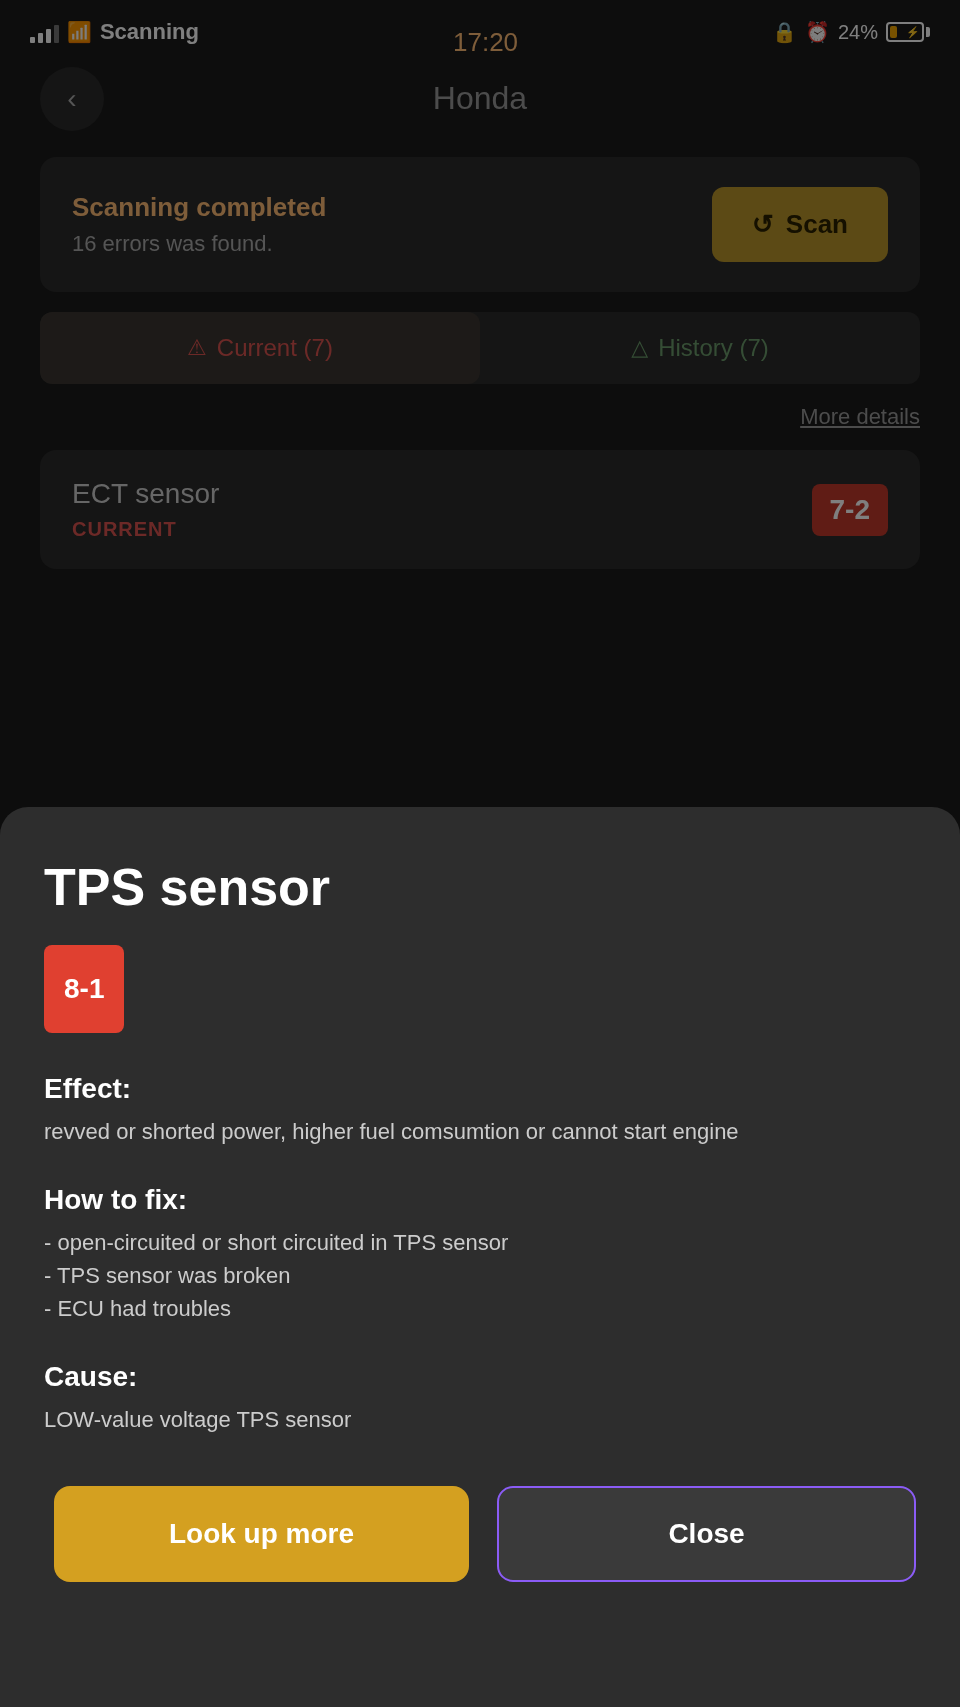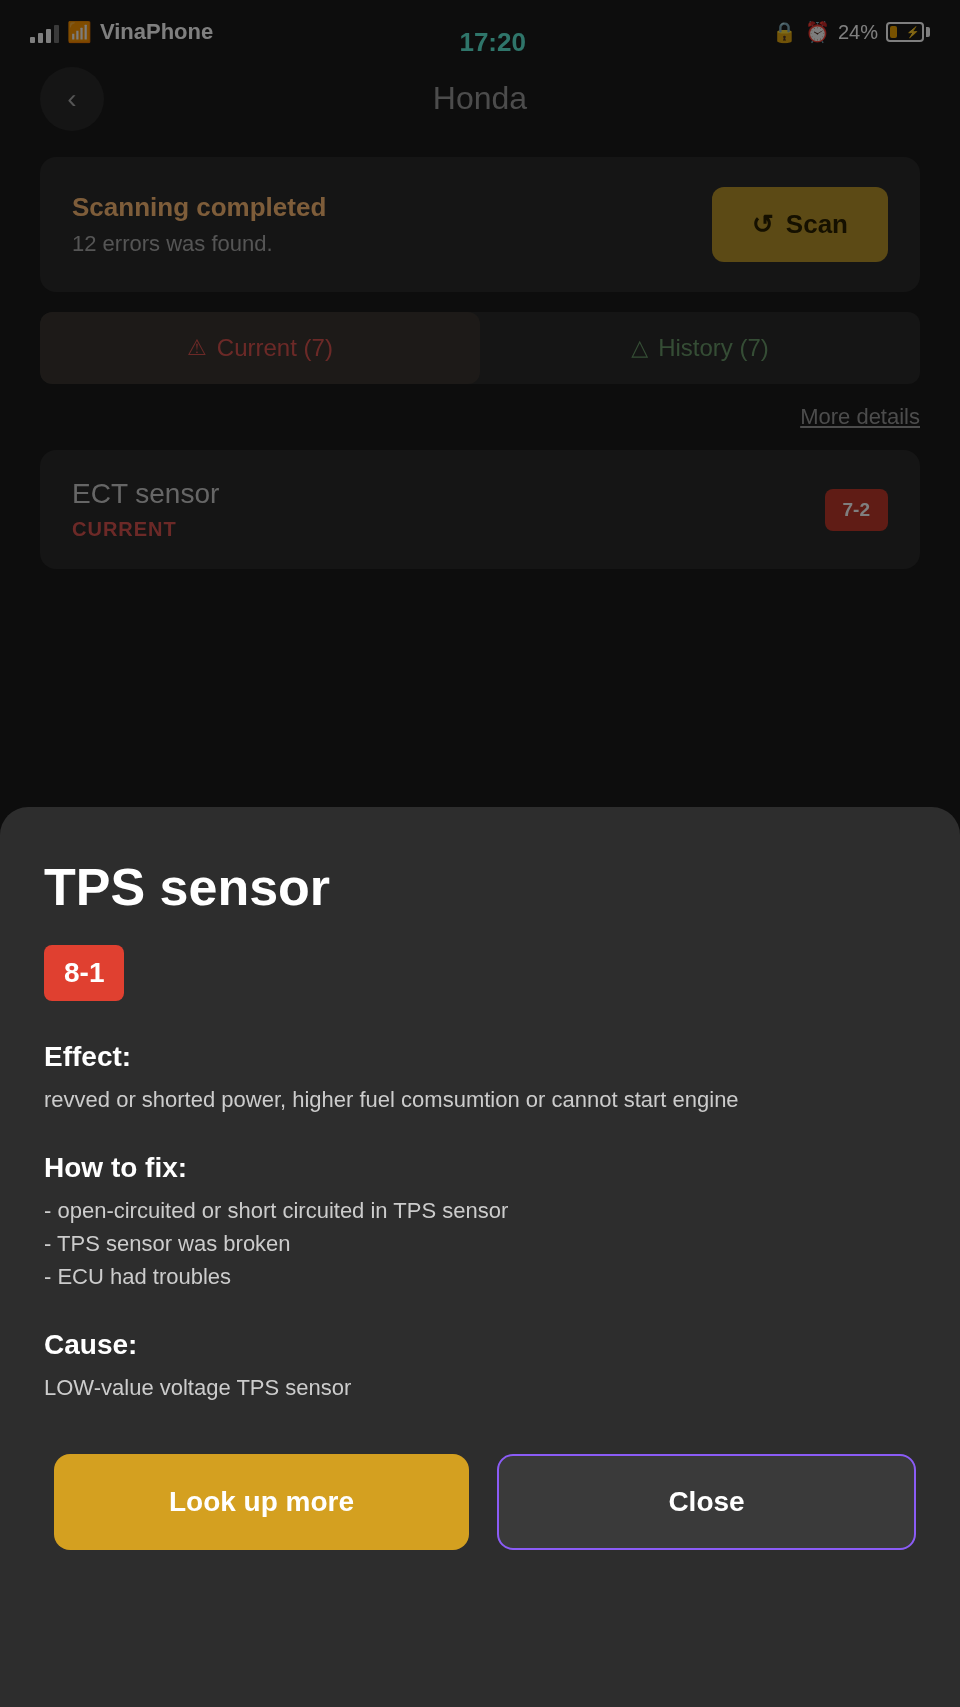--- a/index.html
+++ b/index.html
@@ -48,22 +48,22 @@
     .signal-bars span:nth-child(4) { height: 18px; opacity: 0.4; }
     .wifi-icon {
       font-size: 20px;
     }
     .carrier-name {
       font-size: 22px;
       font-weight: 600;
     }
     .status-center {
       font-size: 26px;
-      font-weight: 700;
-      color: #5eead4;
+      font-weight: 400;
+      color: #fdba74;
       margin-top: 20px;
     }
     .status-right {
       display: flex;
       align-items: center;
       gap: 8px;
       font-size: 20px;
       color: #fff;
     }
     .battery-icon {
@@ -233,21 +233,21 @@
     }
     .error-type {
       font-size: 20px;
       font-weight: 700;
       color: #d9534f;
       letter-spacing: 1px;
     }
     .error-code {
       background: #c0392b;
       color: #fff;
-      font-size: 19px;
+      font-size: 28px;
       font-weight: 700;
       padding: 10px 18px;
       border-radius: 8px;
     }
 
     
     .overlay {
       position: absolute;
       top: 0;
       left: 0;
@@ -275,21 +275,21 @@
       font-weight: 800;
       color: #fff;
       margin-bottom: 28px;
     }
 
     .error-code-badge {
       background: #e04030;
       color: #fff;
       font-size: 28px;
       font-weight: 700;
-      padding: 12px 20px;
+      padding: 28px 20px;
       border-radius: 8px;
       display: inline-block;
       margin-bottom: 40px;
       text-align: center;
     }
 
     .section {
       margin-bottom: 36px;
     }
     .section-title {
@@ -340,21 +340,21 @@
 
 <div class="status-bar">
   <div class="status-left">
     <div class="signal-bars">
       <span></span>
         <span></span>
         <span></span>
         <span></span>
     </div>
     <span class="wifi-icon">📶</span>
-    <span class="carrier-name">VinaPhone</span>
+    <span class="carrier-name">Scanning</span>
   </div>
   <div class="status-center">17:20</div>
   <div class="status-right">
     <span>🔒</span>
     <span>⏰</span>
     <span>24%</span>
     <div class="battery-icon">
       <div class="battery-body">
         <div class="battery-fill"></div>
         <span class="battery-bolt">⚡</span>
@@ -367,21 +367,21 @@
 <div class="header">
   <div class="back-button">
     <span class="back-chevron">‹</span>
   </div>
   <span class="header-title">Honda</span>
 </div>
 
 <div class="scan-card">
   <div class="scan-info">
     <div class="scan-title">Scanning completed</div>
-    <div class="scan-subtitle">12 errors was found.</div>
+    <div class="scan-subtitle">16 errors was found.</div>
   </div>
   <button class="scan-button">
     <span class="scan-button-icon">↺</span>
     <span>Scan</span>
   </button>
 </div>
 
 <div class="tabs-container">
   <div class="tab tab-active">
     <span class="tab-icon-warning" style="color:#d9534f;">⚠</span>

